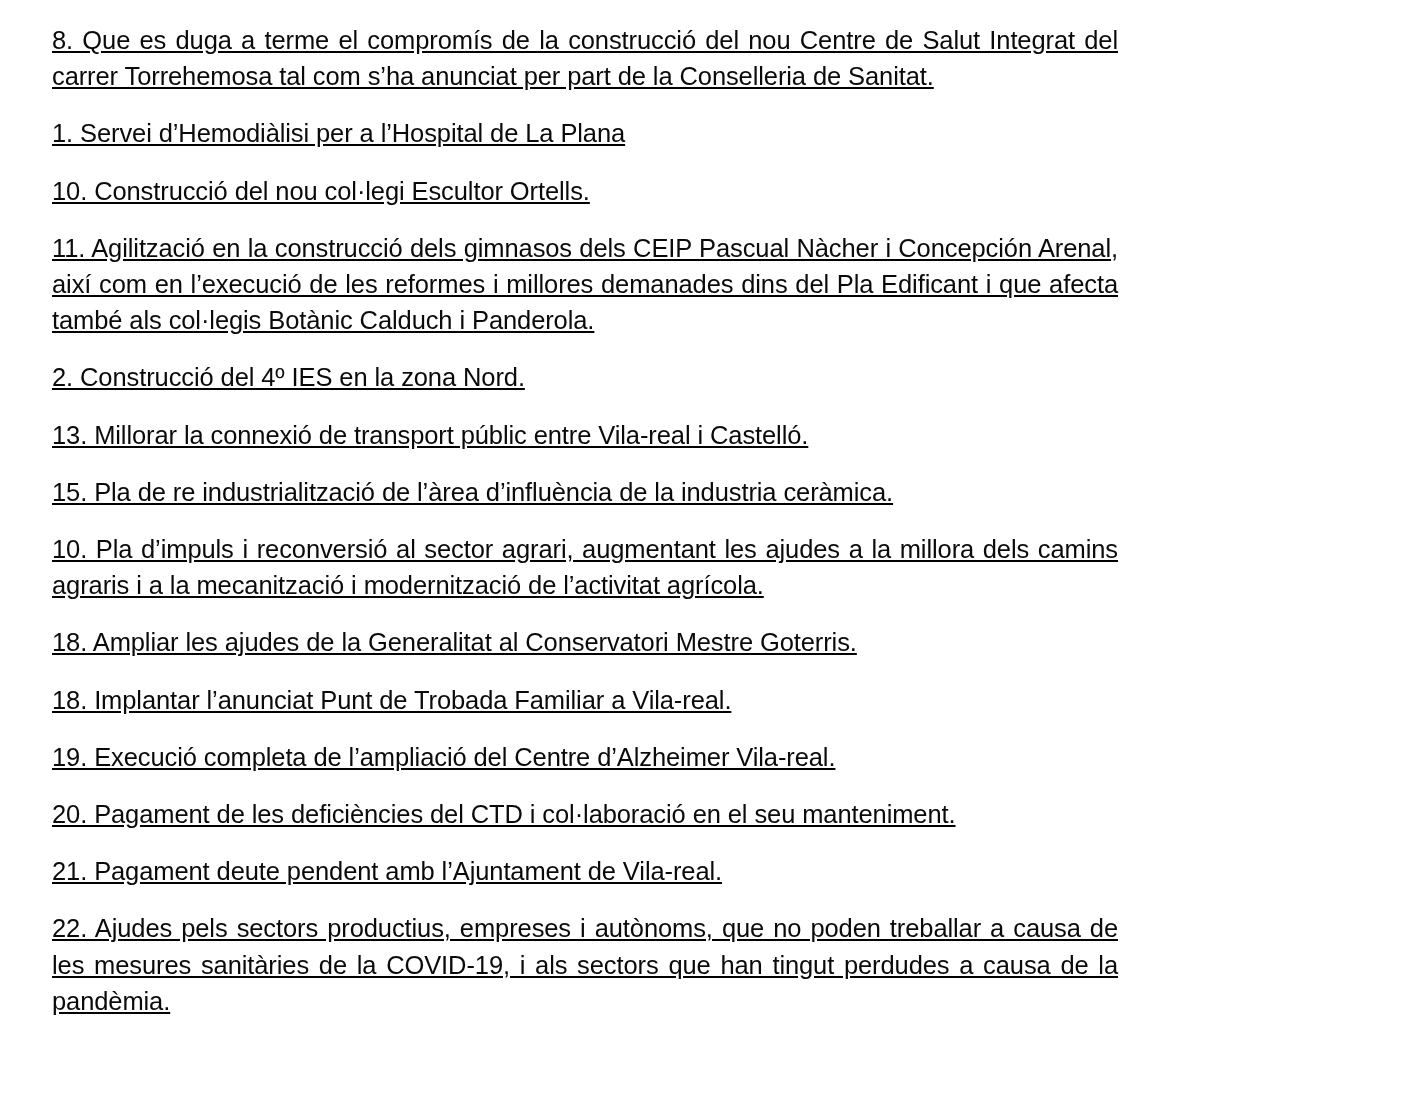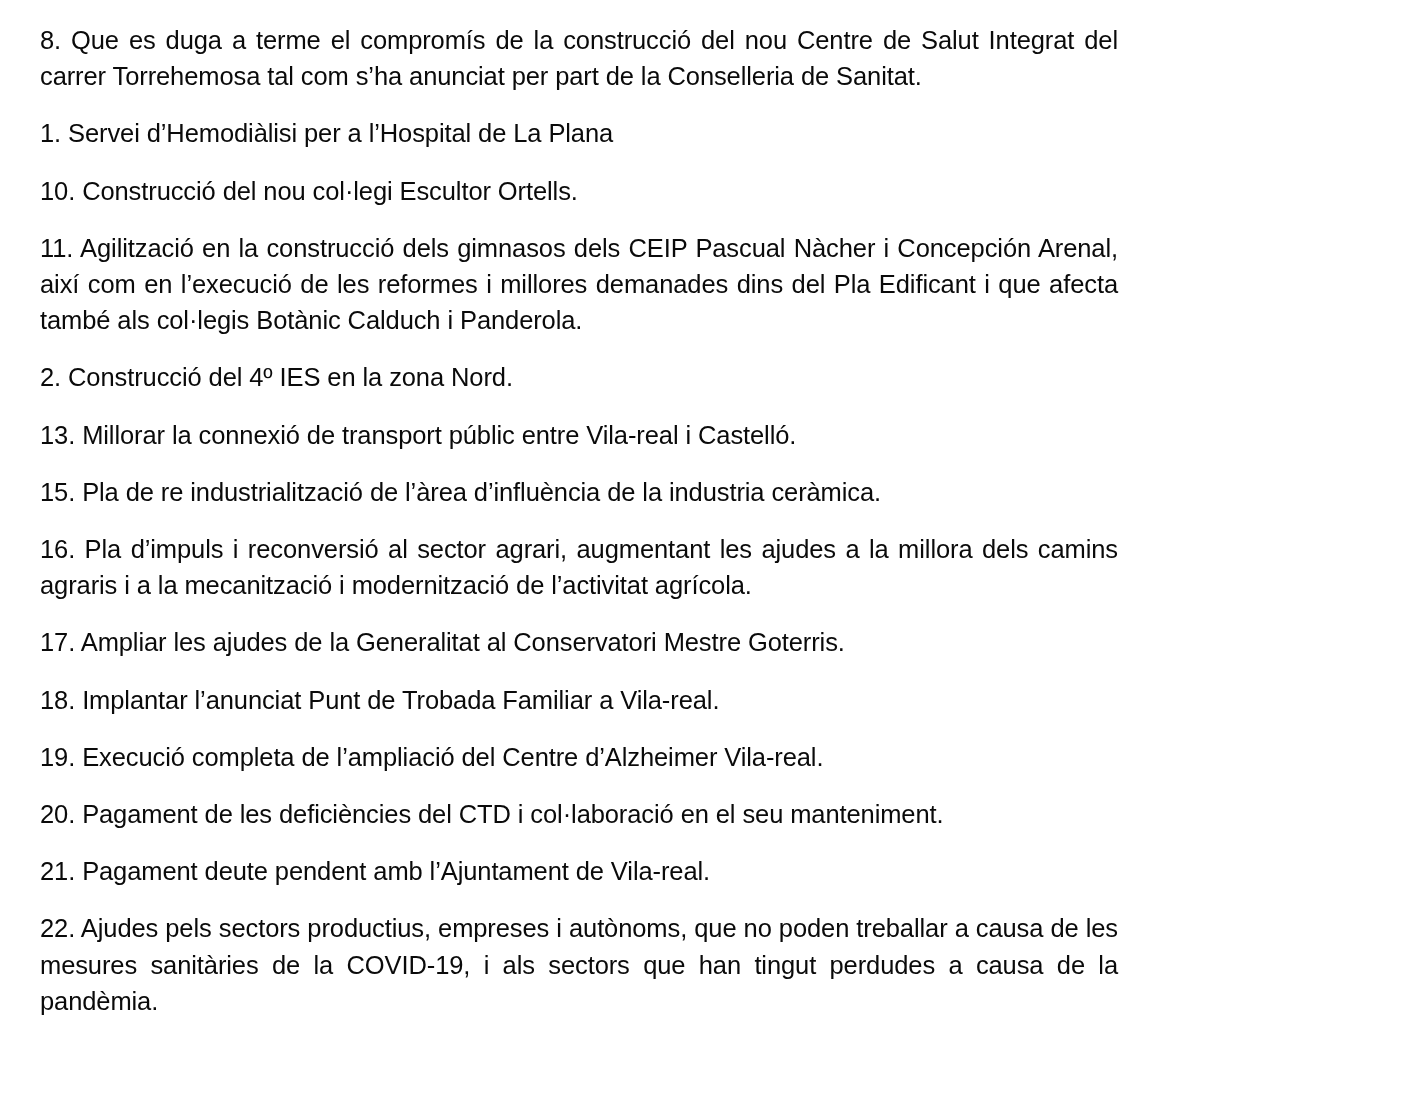--- a/index.html
+++ b/index.html
@@ -12,21 +12,22 @@
     min-height: 1094px;
     font-family: "Liberation Sans", sans-serif;
     color: #000000;
   }
   .page {
     position: relative;
     width: 1268px;
     min-height: 1094px;
     background: #ffffff;
     box-sizing: border-box;
-    padding: 22px 150px 10px 40px;
+    padding: 22px 150px 10px 52px;
+    text-decoration: underline;
   }
   .doc-body {
     display: block;
   }
   p.para {
     margin: 0 0 21px 0;
     font-size: 25.5px;
     line-height: 1.42;
     text-align: justify;
     text-justify: inter-word;
@@ -49,21 +50,21 @@
 
 <div class="page">
   <div class="doc-body">
     <p class="para">8. Que es duga a terme el compromís de la construcció del nou Centre de Salut Integrat  del carrer Torrehemosa tal com s’ha anunciat per part de la Conselleria de Sanitat.</p>
     <p class="para">1.  Servei d’Hemodiàlisi per a l’Hospital de La Plana</p>
     <p class="para">10. Construcció del nou col·legi Escultor Ortells.</p>
     <p class="para">11. Agilització en la construcció dels gimnasos dels CEIP Pascual Nàcher i Concepción Arenal, així com en l’execució de les reformes i millores demanades dins del Pla Edificant i que afecta també als col·legis Botànic Calduch i Panderola.</p>
     <p class="para">2. Construcció del 4º IES en la zona Nord.</p>
     <p class="para">13. Millorar la connexió de transport públic entre Vila-real i Castelló.</p>
     <p class="para">15. Pla de re industrialització de l’àrea d’influència de la industria ceràmica.</p>
-    <p class="para">16. Pla d’impuls i reconversió al sector agrari, augmentant les ajudes a la millora dels camins agraris i a la mecanització i modernització de l’activitat agrícola.</p>
-    <p class="para">17. Ampliar les ajudes de la Generalitat al Conservatori Mestre Goterris.</p>
+    <p class="para">10. Pla d’impuls i reconversió al sector agrari, augmentant les ajudes a la millora dels camins agraris i a la mecanització i modernització de l’activitat agrícola.</p>
+    <p class="para">18. Ampliar les ajudes de la Generalitat al Conservatori Mestre Goterris.</p>
     <p class="para">18. Implantar l’anunciat Punt de Trobada Familiar a Vila-real.</p>
     <p class="para">19. Execució completa de l’ampliació del Centre d’Alzheimer Vila-real.</p>
     <p class="para">20. Pagament de les deficiències del CTD i col·laboració en el seu manteniment.</p>
     <p class="para">21. Pagament deute pendent amb l’Ajuntament de Vila-real.</p>
     <p class="para">22. Ajudes pels sectors productius, empreses i autònoms, que no poden treballar a causa de les mesures sanitàries de la COVID-19, i als sectors que han tingut perdudes a causa de la pandèmia.</p>
   </div>
 </div>
 
 </body></html>

